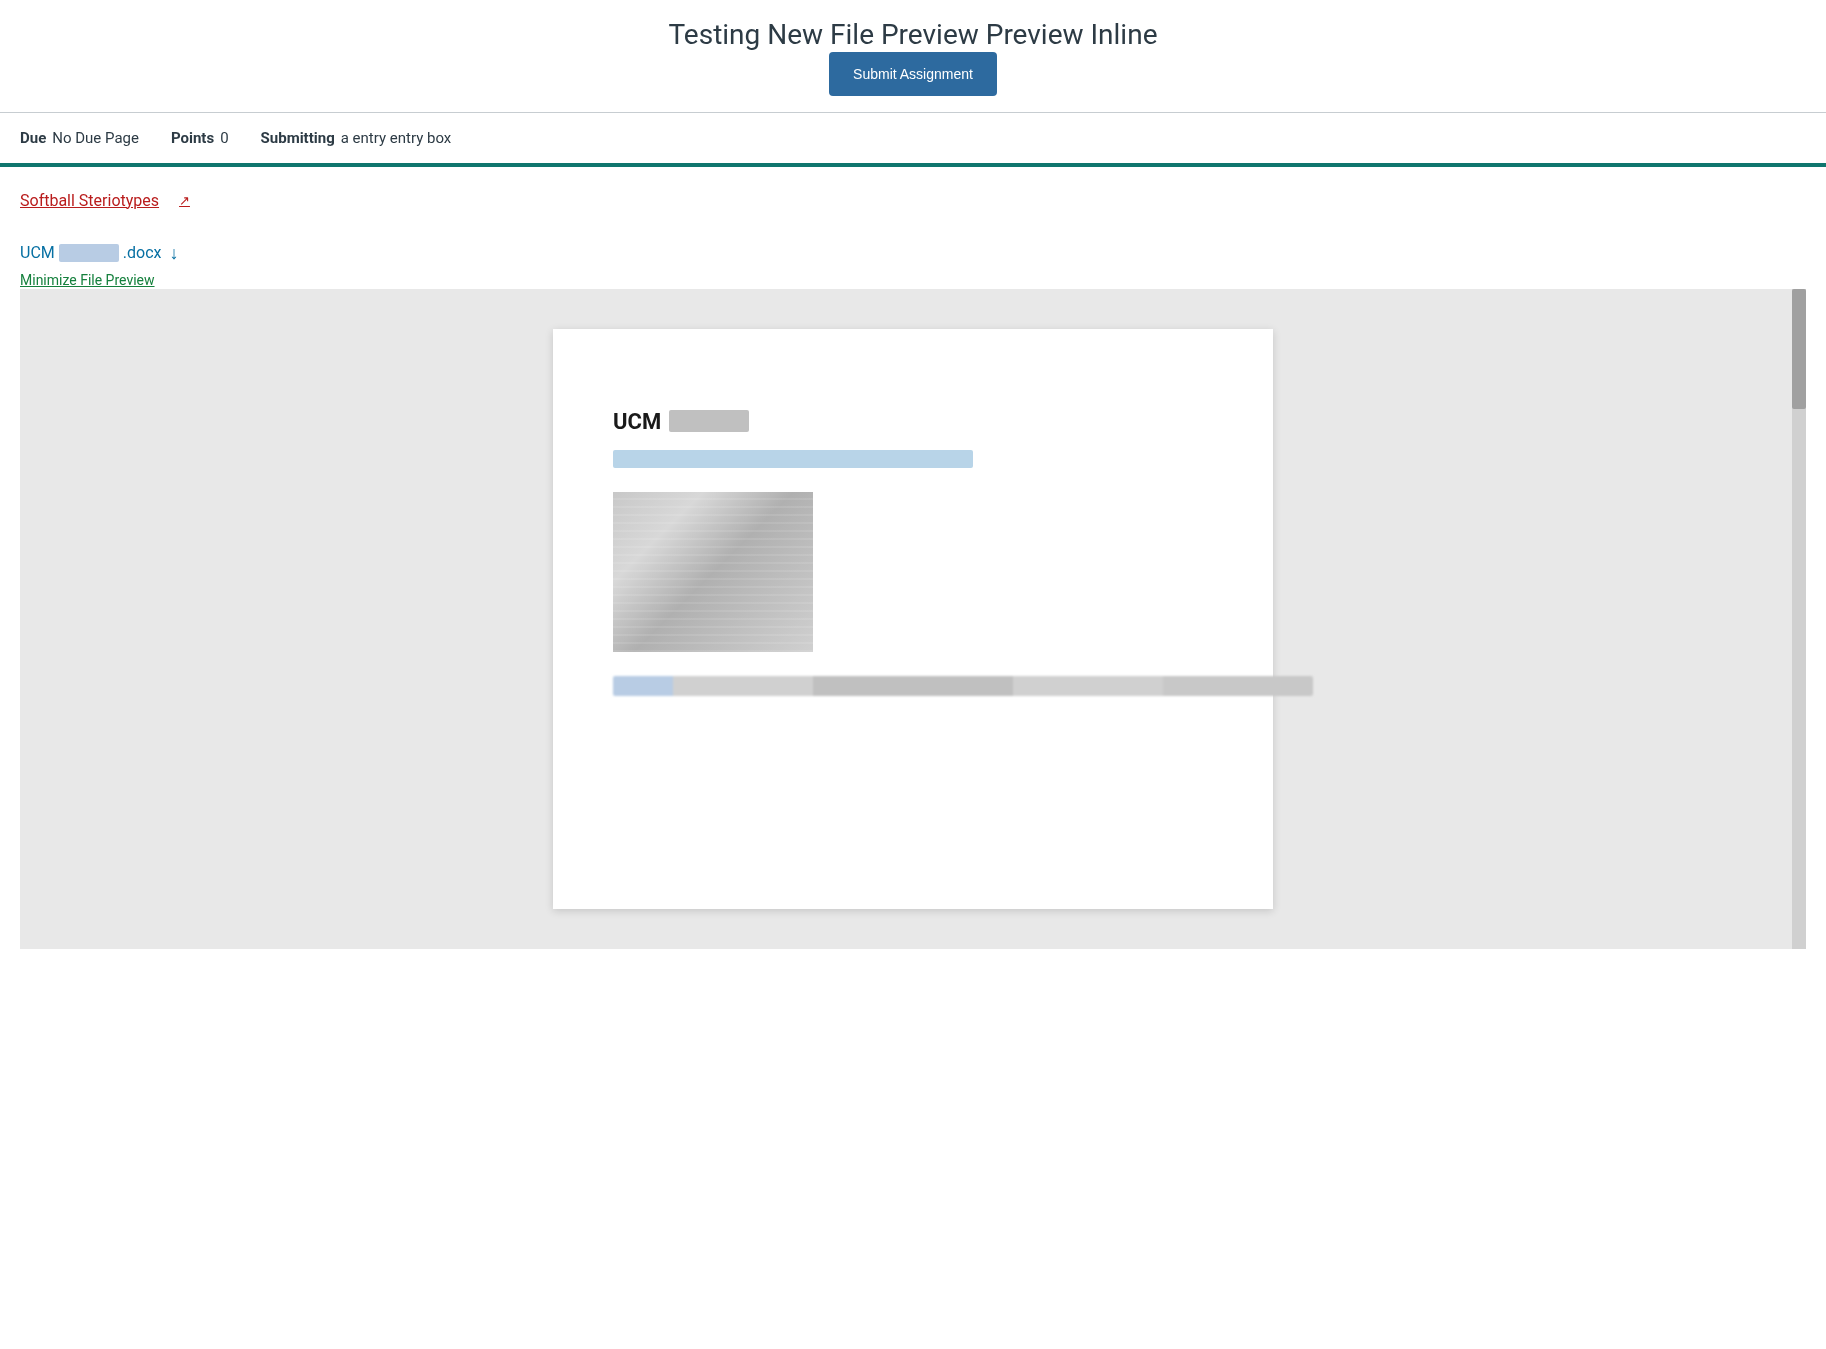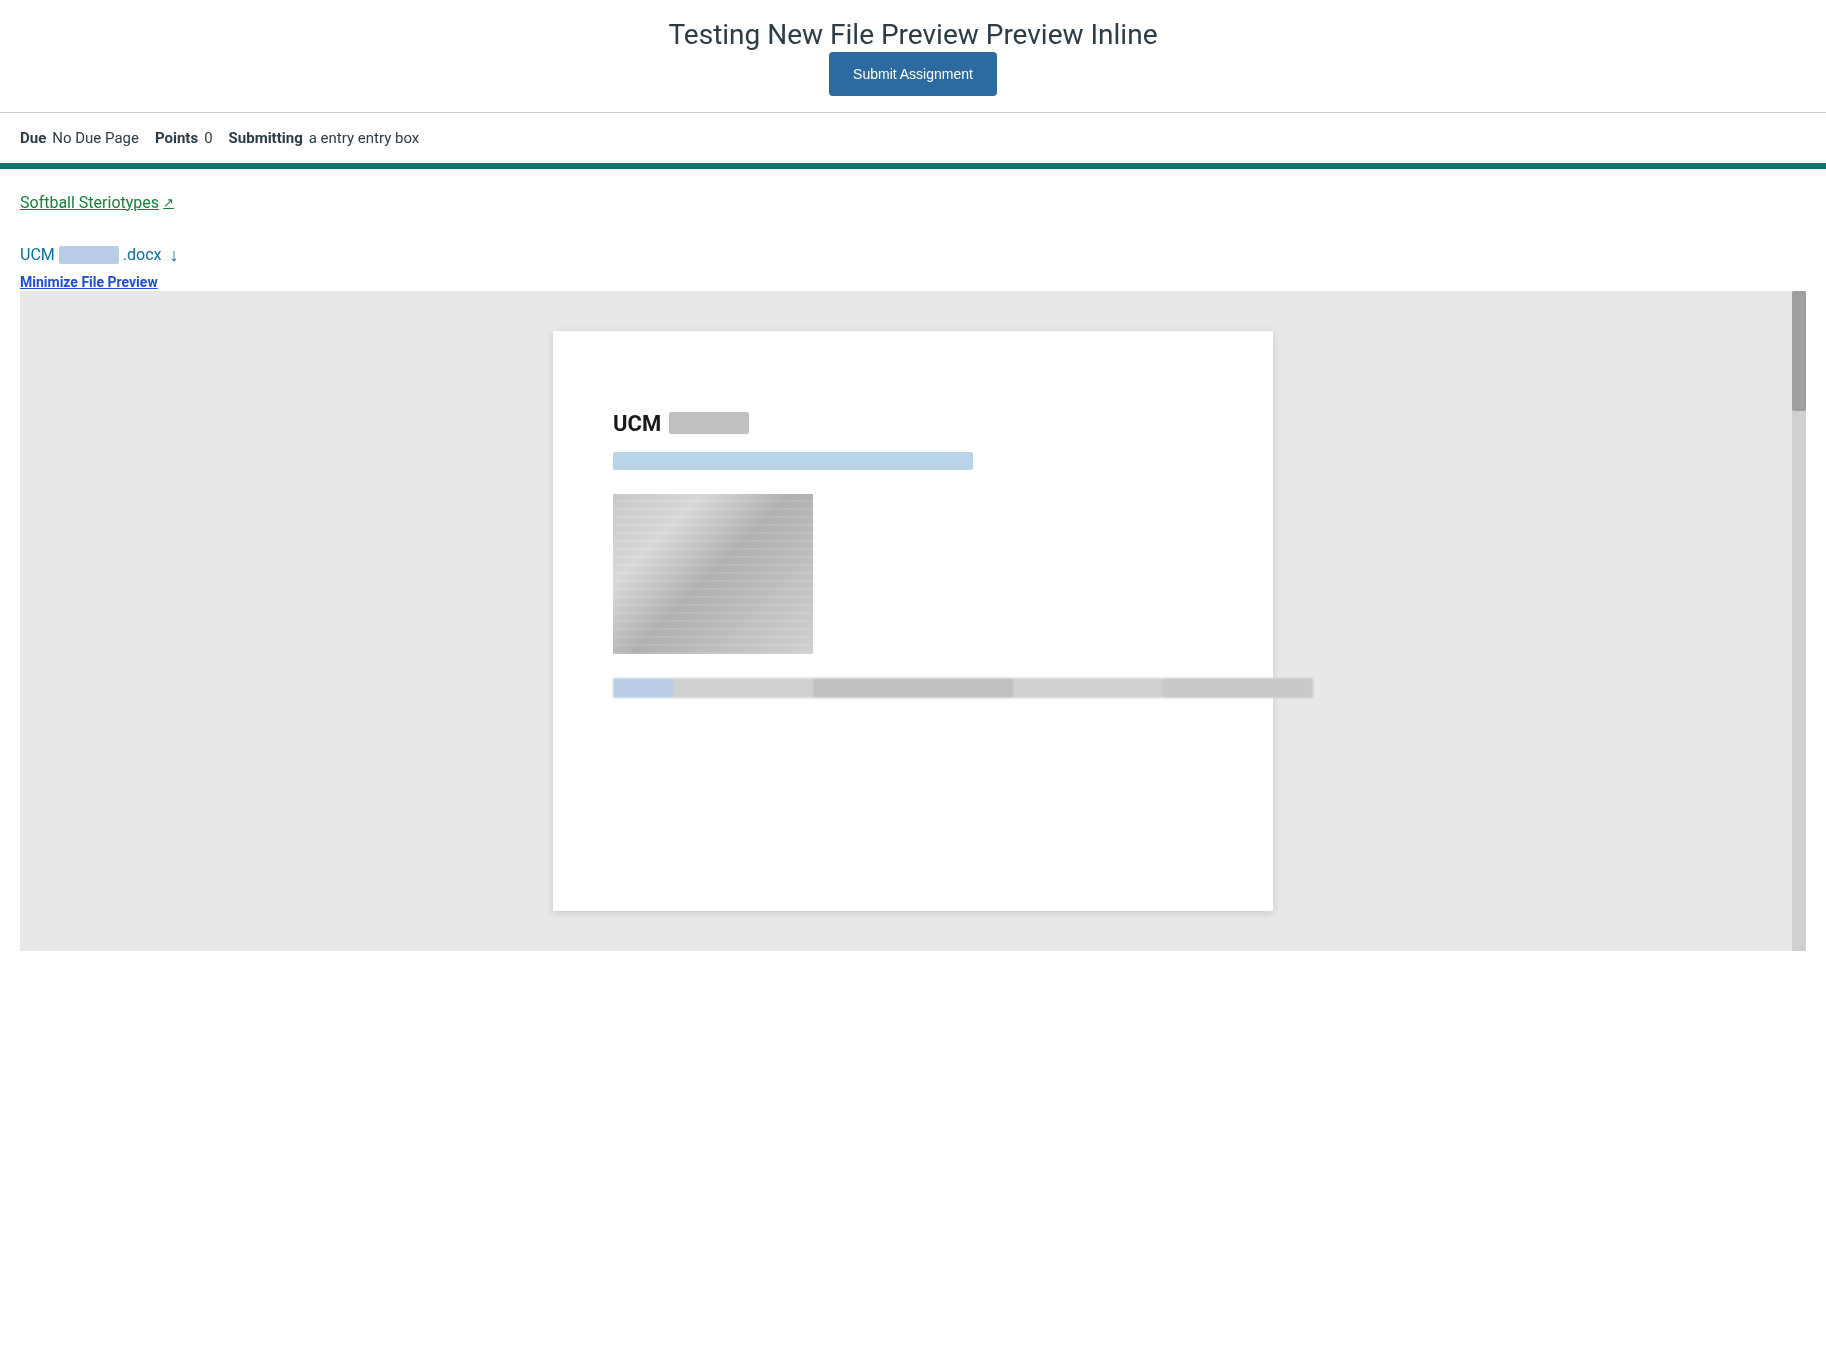--- a/index.html
+++ b/index.html
@@ -37,22 +37,22 @@
       font-weight: 500;
       cursor: pointer;
       white-space: nowrap;
     }
 
     
     .meta-row {
       display: flex;
       align-items: center;
       padding: 16px 20px;
-      border-bottom: 6px solid #0f766e;
-      gap: 16px;
+      border-bottom: 4px solid #0f766e;
+      gap: 32px;
       font-size: 15px;
     }
 
     .meta-item {
       display: flex;
       align-items: center;
       gap: 6px;
     }
 
     .meta-label {
@@ -64,27 +64,27 @@
       color: #2d3b45;
     }
 
     
     .content-area {
       padding: 24px 20px;
     }
 
     
     .doc-link {
-      color: #15803d;
+      color: #b91c1c;
       text-decoration: underline;
       font-size: 16px;
       cursor: pointer;
       display: inline-flex;
       align-items: center;
-      gap: 4px;
+      gap: 20px;
       text-align: center;
     }
 
     
     .file-section {
       margin-top: 32px;
     }
 
     .file-link-row {
       display: flex;
@@ -112,25 +112,24 @@
       border-radius: 2px;
     }
 
     .download-icon {
       color: #0770a3;
       font-size: 18px;
       cursor: pointer;
     }
 
     .minimize-link {
-      color: #1d4ed8;
+      color: #15803d;
       text-decoration: underline;
       font-size: 14px;
       cursor: pointer;
-      font-weight: bold;
     }
 
     
     .viewer-toolbar {
       background: #4a5568;
       display: flex;
       align-items: center;
       justify-content: center;
       padding: 10px 20px;
       gap: 12px;

